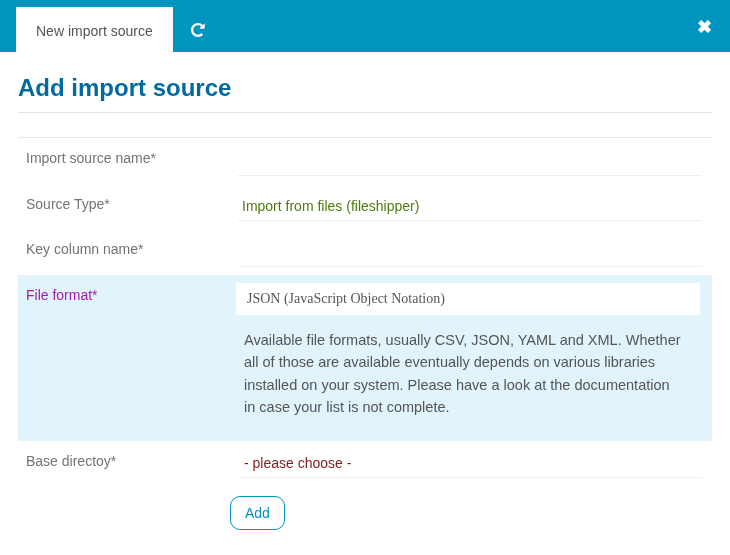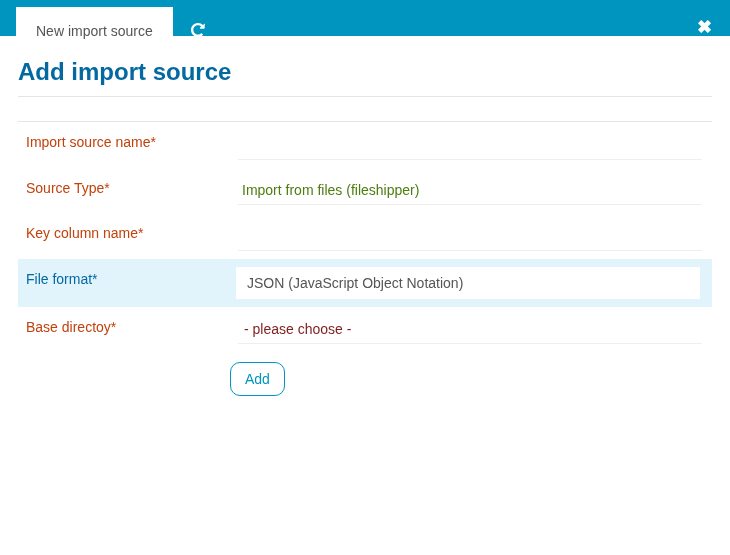--- a/index.html
+++ b/index.html
@@ -7,21 +7,21 @@
     font-family: -apple-system, BlinkMacSystemFont, "Segoe UI", "Helvetica Neue", Arial, sans-serif;
     font-size: 14px;
     color: #555;
     background: #fff;
     width: 730px;
     height: 555px;
     overflow: hidden;
   }
   .header-bar {
     background: #0095bf;
-    height: 36px;
+    height: 52px;
     position: relative;
     padding-left: 12px;
   }
   .tab {
     display: inline-block;
     background: #fff;
     color: #555;
     padding: 16px 20px 14px 20px;
     font-size: 14px;
     margin-top: 7px;
@@ -62,44 +62,45 @@
   .form-row {
     display: flex;
     align-items: flex-start;
   }
   .form-row.highlight {
     background: #e1f3fb;
   }
   .label-col {
     width: 210px;
     padding: 12px 10px 12px 8px;
-    color: #c2410c;
+    color: #737373;
     flex-shrink: 0;
   }
-  .form-row.highlight .label-col { color: #0369a1; }
+  .form-row.highlight .label-col { color: #a21caf; }
   .field-col {
     flex: 1;
     padding: 8px 10px 8px 10px;
   }
   .field-text {
     padding: 6px 4px;
     color: #4d7c0f;
     border-bottom: 1px solid #eee;
   }
   .field-text.empty {
     height: 30px;
     border-bottom: 1px solid #eee;
   }
   .select-box {
     background: #fff;
     border: 1px solid #fff;
     padding: 7px 10px;
     color: #555;
     font-size: 14px;
     width: 100%;
+    font-family: Liberation Serif, serif;
   }
   .form-row.highlight .field-col { padding: 8px 12px 8px 8px; }
   .help-text {
     padding: 14px 16px 14px 8px;
     color: #555;
     font-size: 14.5px;
     line-height: 1.55;
   }
   .choose-text {
     padding: 6px 6px;
@@ -161,20 +162,21 @@
       <div class="label-col">Key column name*</div>
       <div class="field-col">
         <div class="field-text empty"></div>
       </div>
     </div>
 
     <div class="form-row highlight">
       <div class="label-col">File format*</div>
       <div class="field-col">
         <div class="select-box">JSON (JavaScript Object Notation)</div>
+        <div class="help-text">Available file formats, usually CSV, JSON, YAML and XML. Whether all of those are available eventually depends on various libraries installed on your system. Please have a look at the documentation in case your list is not complete.</div>
       </div>
     </div>
 
     <div class="form-row">
       <div class="label-col">Base directoy*</div>
       <div class="field-col">
         <div class="choose-text"> - please choose - </div>
       </div>
     </div>
 

